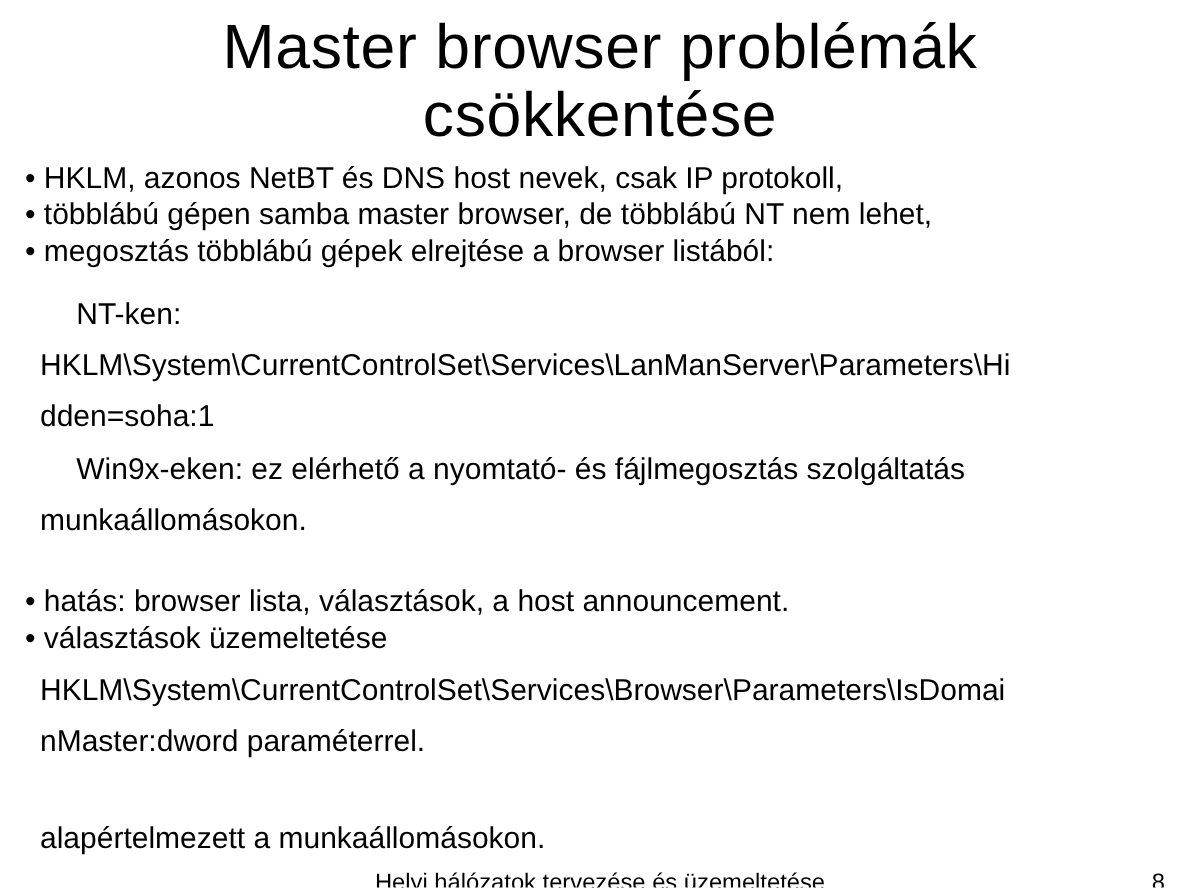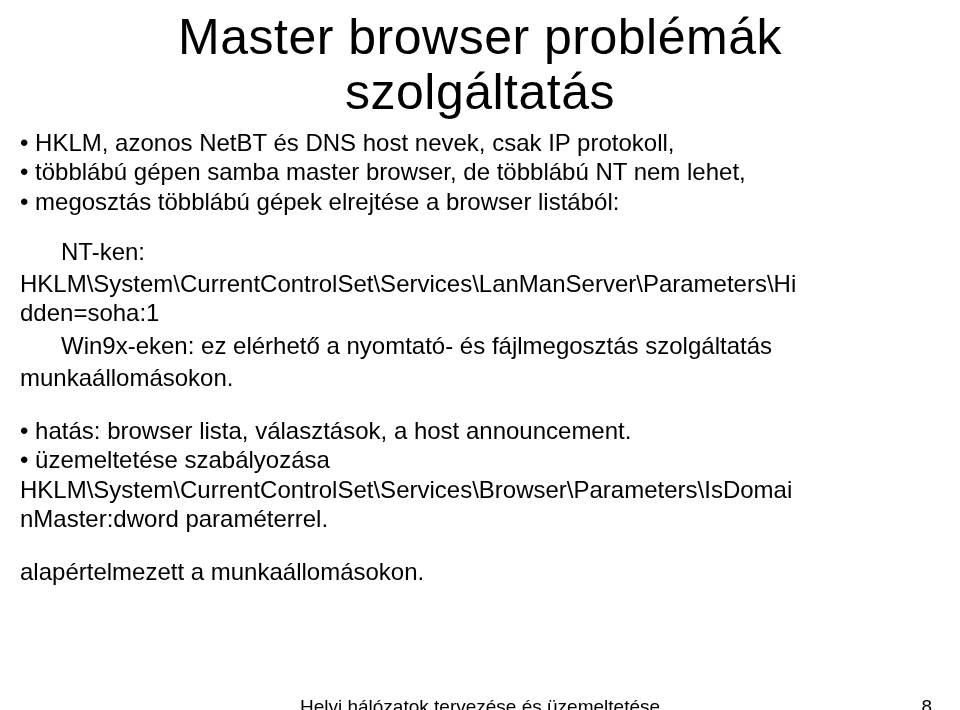--- a/index.html
+++ b/index.html
@@ -35,21 +35,21 @@
   .indent-line {
     font-size: 24px;
     line-height: 1.22;
     margin: 3px;
     padding-left: 38px;
     text-indent: 0;
   }
   .body-line {
     font-size: 24px;
     line-height: 1.22;
-    margin: 0;
+    margin: 12px;
   }
   .spacer {
     height: 24px;
   }
   .spacer-small {
     height: 18px;
   }
   .footer {
     position: absolute;
     bottom: 14px;
@@ -71,39 +71,39 @@
     content: "• ";
   }
 </style>
 </head>
 <body>
 
 <div class="page">
 
   <h1 class="title">
     <span>Master browser problémák</span><br>
-    <span>szolgáltatás</span>
+    <span>csökkentése</span>
   </h1>
 
   <p class="bullet-line bullet-marker">HKLM, azonos NetBT és DNS host nevek, csak IP protokoll,</p>
   <p class="bullet-line bullet-marker">többlábú gépen samba master browser, de többlábú NT nem lehet,</p>
   <p class="bullet-line bullet-marker">megosztás többlábú gépek elrejtése a browser listából:</p>
 
   <div class="spacer-small"></div>
 
   <p class="indent-line">NT-ken:</p>
   <p class="body-line">HKLM\System\CurrentControlSet\Services\LanManServer\Parameters\Hi</p>
   <p class="body-line">dden=soha:1</p>
   <p class="indent-line">Win9x-eken: ez elérhető a nyomtató- és fájlmegosztás szolgáltatás</p>
   <p class="body-line">munkaállomásokon.</p>
 
   <div class="spacer"></div>
 
   <p class="bullet-line bullet-marker">hatás: browser lista, választások, a host announcement.</p>
-  <p class="bullet-line bullet-marker">üzemeltetése szabályozása</p>
+  <p class="bullet-line bullet-marker">választások üzemeltetése</p>
   <p class="body-line">HKLM\System\CurrentControlSet\Services\Browser\Parameters\IsDomai</p>
   <p class="body-line">nMaster:dword paraméterrel.</p>
 
   <div class="spacer"></div>
 
   <p class="body-line">alapértelmezett a munkaállomásokon.</p>
 
   <div class="footer">
     <span class="footer-center">Helyi hálózatok tervezése és üzemeltetése</span>
     <span class="footer-right">8</span>

